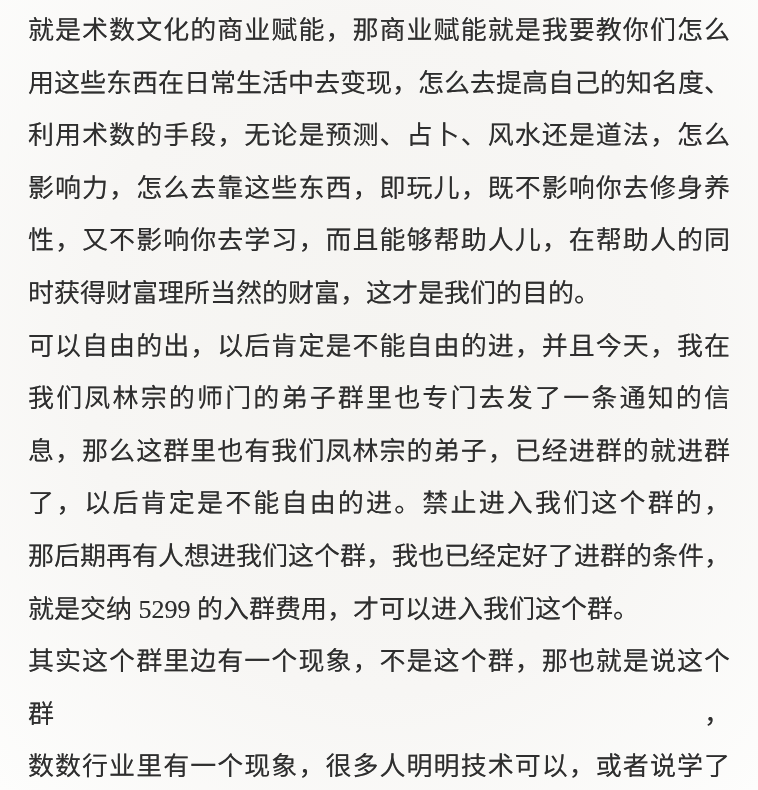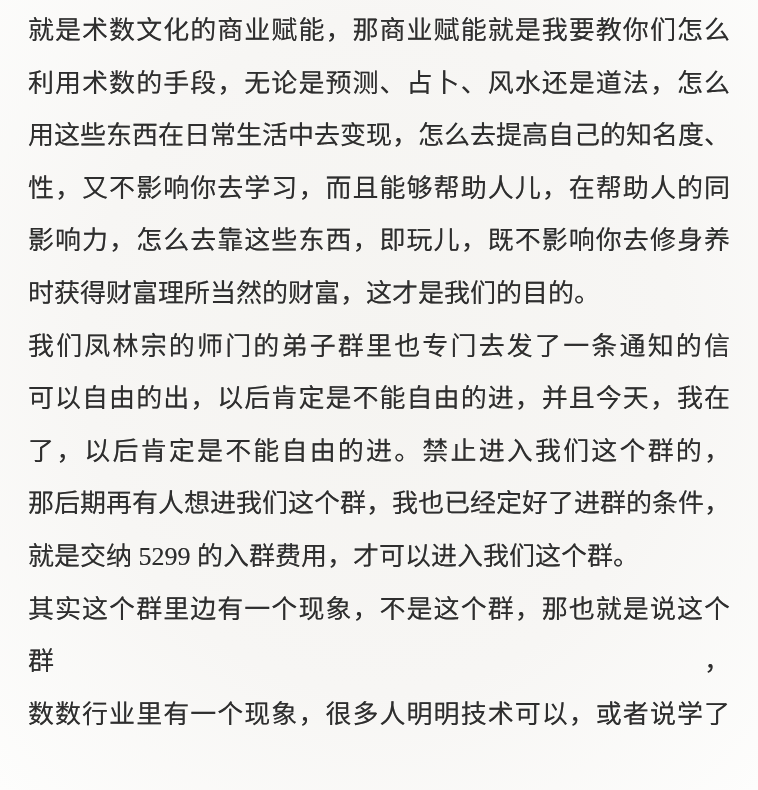--- a/index.html
+++ b/index.html
@@ -41,29 +41,30 @@
     text-align-last: left;
   }
 </style>
 </head>
 <body style="color: rgb(46, 46, 46);">
 
 <div class="page">
   <div class="text-content" id="text-content">
       <div class="paragraph">
         <div class="text-line">就是术数文化的商业赋能，那商业赋能就是我要教你们怎么</div>
+        <div class="text-line">用这些东西在日常生活中去变现，怎么去提高自己的知名度、</div>
         <div class="text-line">利用术数的手段，无论是预测、占卜、风水还是道法，怎么</div>
-        <div class="text-line">用这些东西在日常生活中去变现，怎么去提高自己的知名度、</div>
+        <div class="text-line">影响力，怎么去靠这些东西，即玩儿，既不影响你去修身养</div>
         <div class="text-line">性，又不影响你去学习，而且能够帮助人儿，在帮助人的同</div>
-        <div class="text-line">影响力，怎么去靠这些东西，即玩儿，既不影响你去修身养</div>
         <div class="text-line partial">时获得财富理所当然的财富，这才是我们的目的。</div>
       </div>
       <div class="paragraph">
+        <div class="text-line">可以自由的出，以后肯定是不能自由的进，并且今天，我在</div>
         <div class="text-line">我们凤林宗的师门的弟子群里也专门去发了一条通知的信</div>
-        <div class="text-line">可以自由的出，以后肯定是不能自由的进，并且今天，我在</div>
+        <div class="text-line">息，那么这群里也有我们凤林宗的弟子，已经进群的就进群</div>
         <div class="text-line">了，以后肯定是不能自由的进。禁止进入我们这个群的，</div>
         <div class="text-line">那后期再有人想进我们这个群，我也已经定好了进群的条件，</div>
         <div class="text-line partial">就是交纳 5299 的入群费用，才可以进入我们这个群。</div>
       </div>
       <div class="paragraph">
         <div class="text-line">其实这个群里边有一个现象，不是这个群，那也就是说这个群，</div>
         <div class="text-line">数数行业里有一个现象，很多人明明技术可以，或者说学了</div>
       </div>
     </div>
 </div>

